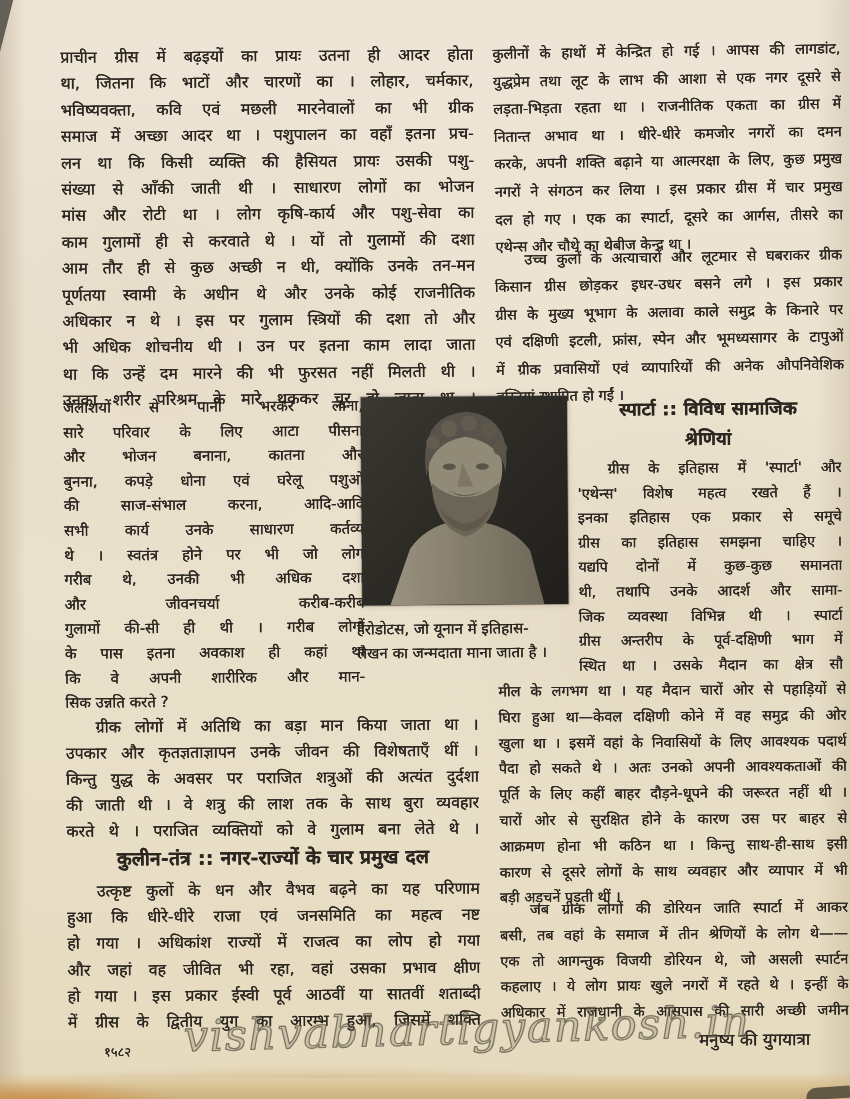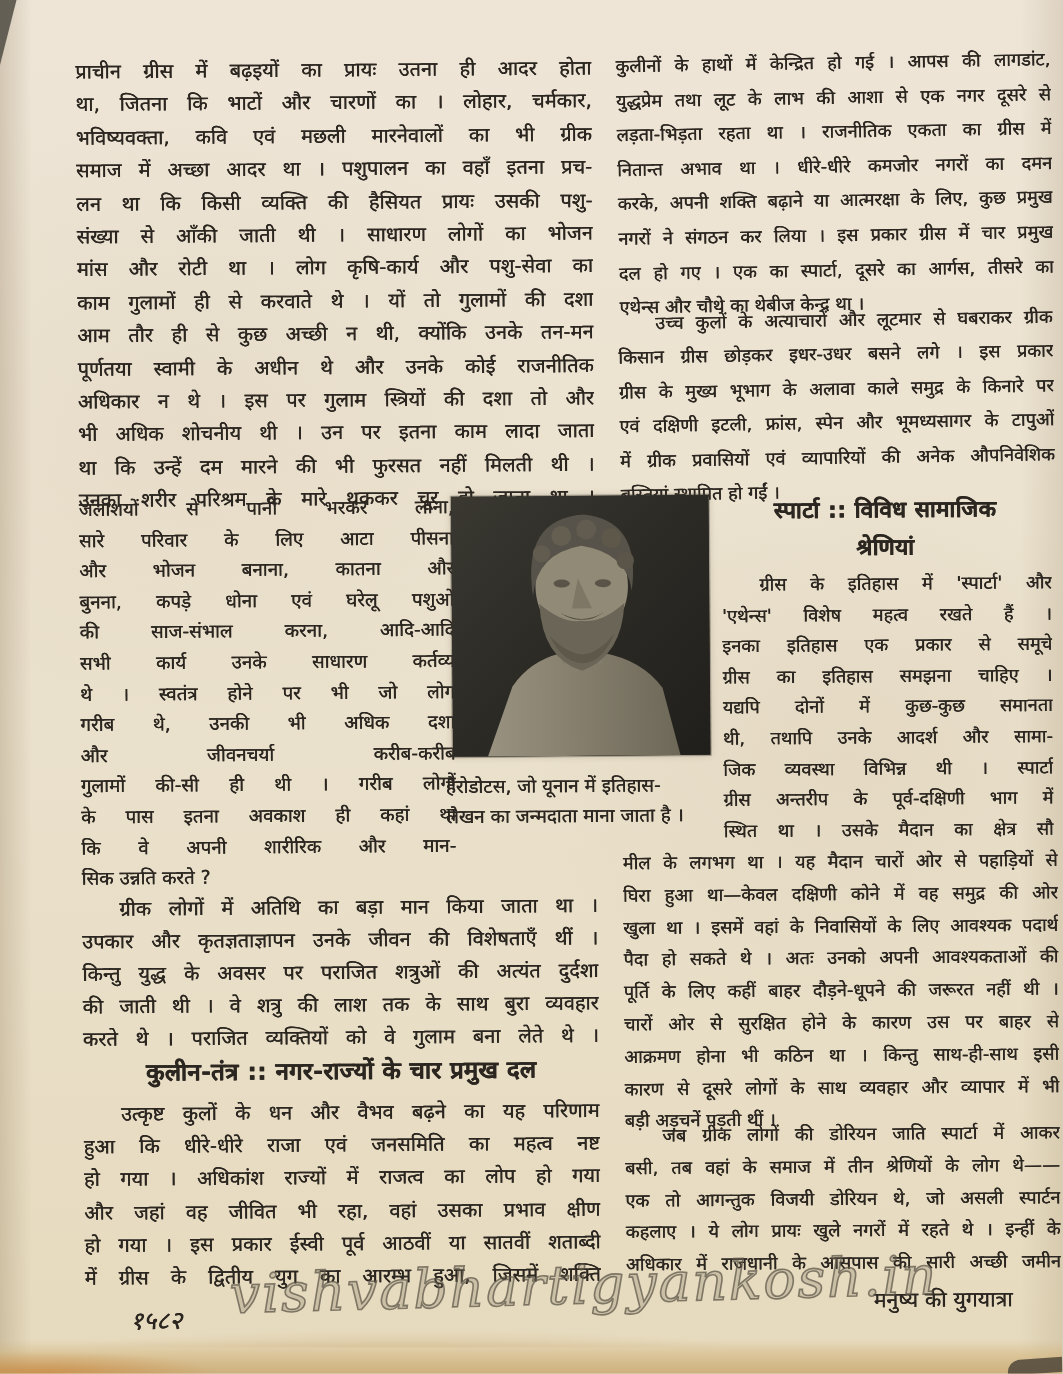--- a/index.html
+++ b/index.html
@@ -210,21 +210,21 @@
         <path d="M86 93 Q104 104 122 93 Q112 100 104 99 Q96 100 86 93" fill="#4f4a3d"></path>
         <path d="M78 112 Q92 126 104 127 Q118 126 130 110 Q120 134 104 134 Q88 133 78 112" fill="#5e584a"></path>
       </svg>
     </div>
 
     <div class="abs caption" style="left:356px; top:618px; width:226px; font-size:15px;">
       <div>हैरोडोटस, जो यूनान  में इतिहास-</div>
       <div>लेखन का जन्मदाता माना जाता है ।</div>
     </div>
 
-    <div class="abs footer-text" style="left:100px; top:1040px; font-size:20px;font-style:italic;">१५८२</div>
+    <div class="abs footer-text" style="left:100px; top:1040px; font-size:13px;">१५८२</div>
 
     <div class="abs footer-text" style="left:695px; top:1030px; font-size:17px;text-align:center;">मनुष्य की युगयात्रा</div>
 
     <div class="abs watermark" style="left:180px; top:1004px;">vishvabhartigyankosh.in</div>
   </div>
 
   <div class="abs corner-wedge"></div>
   <div class="abs band-speckle"></div>
   <div class="abs bottom-band"></div>
   <div class="abs bottom-corner"></div>

